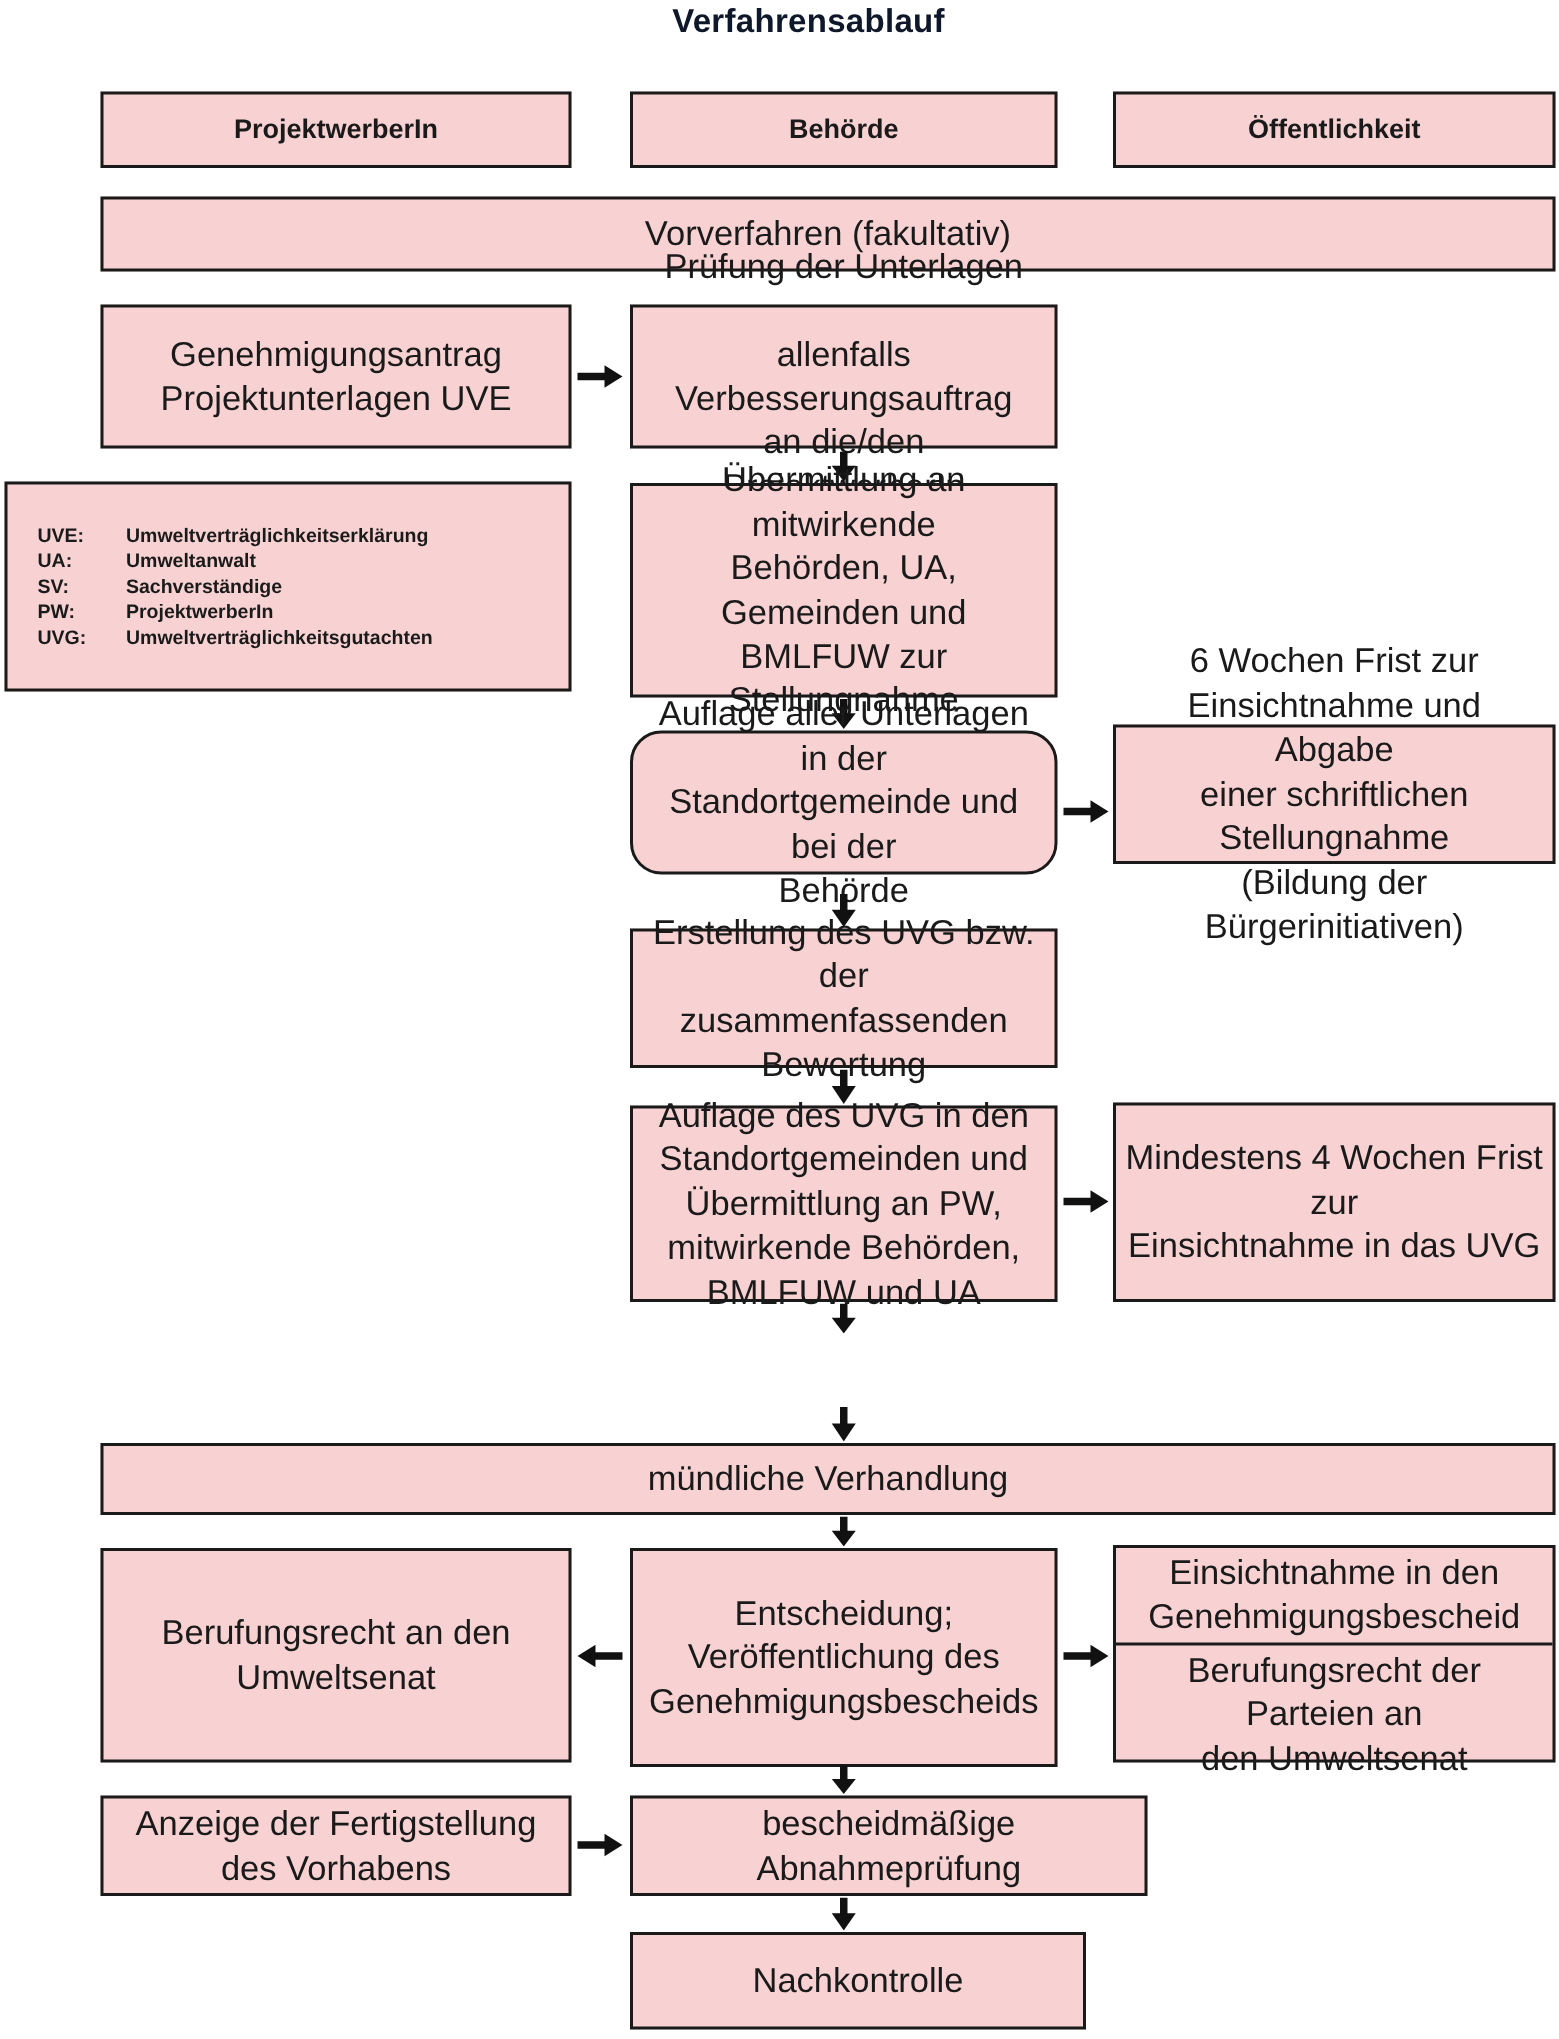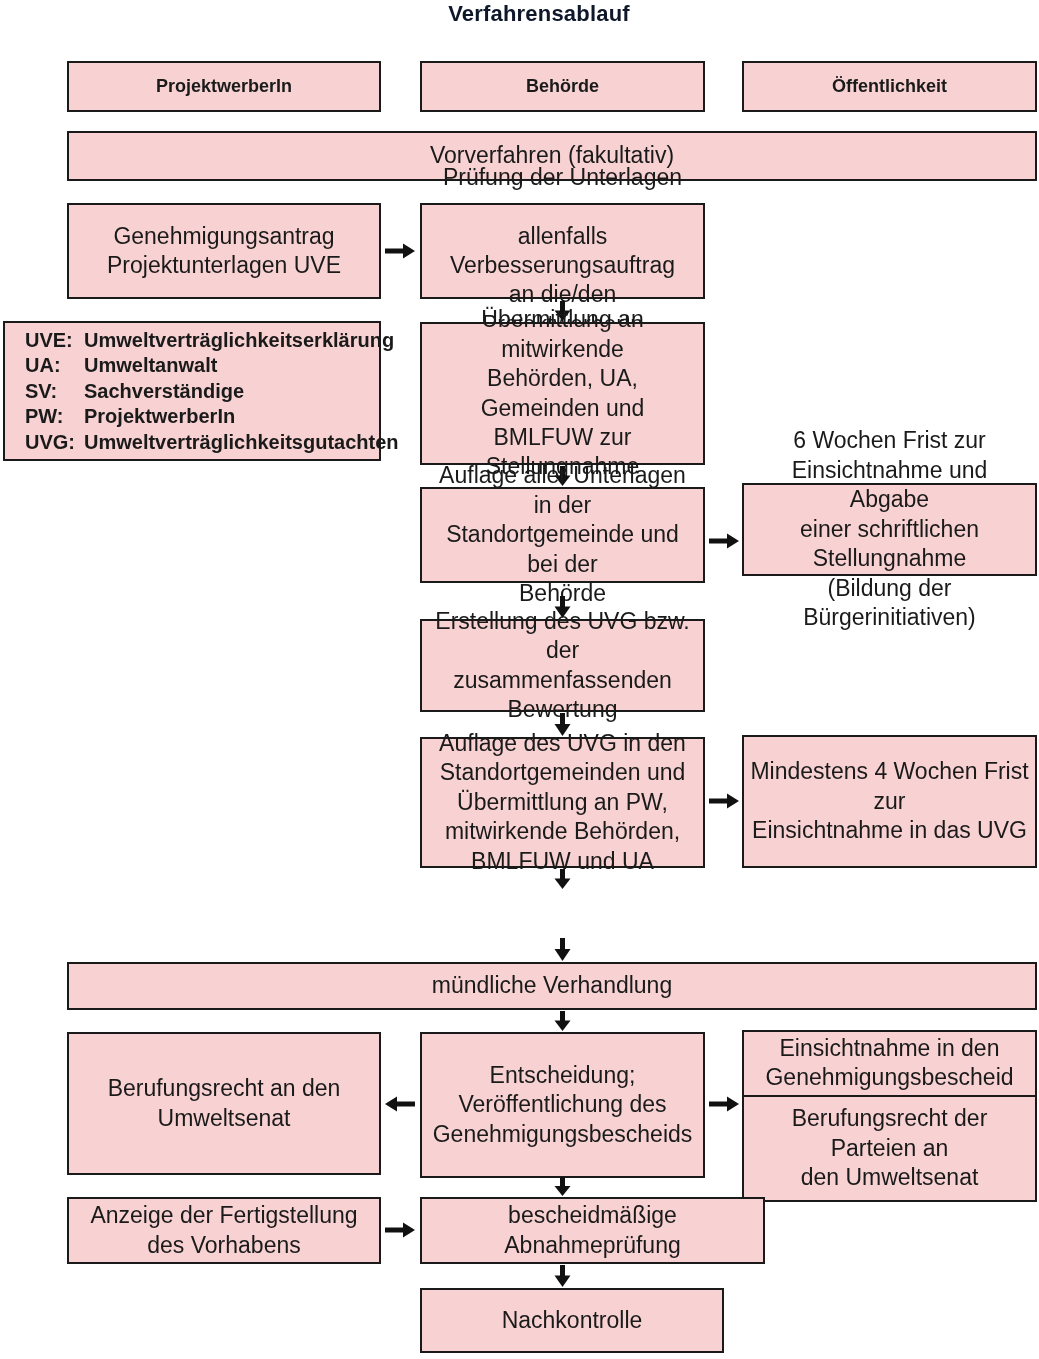--- a/index.html
+++ b/index.html
@@ -35,21 +35,21 @@
     line-height: 1.28;
     white-space: pre-line;
     color: var(--text, #1a1a1a);
     padding: 2px 6px;
   }
   .hdr { font-weight: bold; font-size: 18px; }
   .legend {
     justify-content: flex-start;
     padding-left: 20px;
     font-weight: bold;
-    font-size: 20px;
+    font-size: 13px;
   }
   .legend-grid {
     display: grid;
     grid-template-columns: 57px auto;
     column-gap: 2px;
     row-gap: 1px;
     text-align: left;
     line-height: 1.22;
   }
   .stack {
@@ -119,21 +119,21 @@
       <polygon points="0.5,10.5 16.5,10.5 8.5,22"></polygon>
     </svg>
   <div class="box" style="left:420px; top:322px; width:285px; height:143px;">Übermittlung an mitwirkende
 Behörden, UA, Gemeinden und
 BMLFUW zur Stellungnahme</div>
 
   <svg class="arrow" style="left:554px; top:466px;" width="17" height="20" viewBox="0 0 17 22" preserveAspectRatio="none">
     <line x1="8.5" y1="0" x2="8.5" y2="12"></line>
       <polygon points="0.5,10.5 16.5,10.5 8.5,22"></polygon>
     </svg>
-  <div class="box" style="left:420px; top:487px; width:285px; height:96px;">Auflage aller Unterlagen in der
+  <div class="box" style="left:420px; top:487px; width:285px; height:96px;border-radius:21px;">Auflage aller Unterlagen in der
 Standortgemeinde und bei der
 Behörde</div>
   <svg class="arrow" style="left:708px; top:533px;" width="32" height="16" viewBox="0 0 32 16">
     <line x1="1" y1="8" x2="20" y2="8"></line>
       <polygon points="19,0.5 19,15.5 31,8"></polygon>
     </svg>
   <div class="box" style="left:742px; top:483px; width:295px; height:93px;">6 Wochen Frist zur
 Einsichtnahme und Abgabe
 einer schriftlichen
 Stellungnahme
@@ -184,21 +184,21 @@
     <line x1="12" y1="8" x2="31" y2="8"></line>
       <polygon points="13,0.5 13,15.5 1,8"></polygon>
     </svg>
   <div class="box" style="left:420px; top:1032px; width:285px; height:146px;">Entscheidung;
 Veröffentlichung des
 Genehmigungsbescheids</div>
   <svg class="arrow" style="left:708px; top:1096px;" width="32" height="16" viewBox="0 0 32 16">
     <line x1="1" y1="8" x2="20" y2="8"></line>
       <polygon points="19,0.5 19,15.5 31,8"></polygon>
     </svg>
-  <div class="box stack" style="left:742px; top:1030px; width:295px; height:172px;">
+  <div class="box stack" style="left:742px; top:1030px; width:295px; height:145px;">
     <div class="cell cell-top">Einsichtnahme in den
 Genehmigungsbescheid</div>
     <div class="cell">Berufungsrecht der Parteien an
 den Umweltsenat</div>
   </div>
 
   <svg class="arrow" style="left:554px; top:1177px;" width="17" height="19" viewBox="0 0 17 22" preserveAspectRatio="none">
     <line x1="8.5" y1="0" x2="8.5" y2="12"></line>
       <polygon points="0.5,10.5 16.5,10.5 8.5,22"></polygon>
     </svg>

